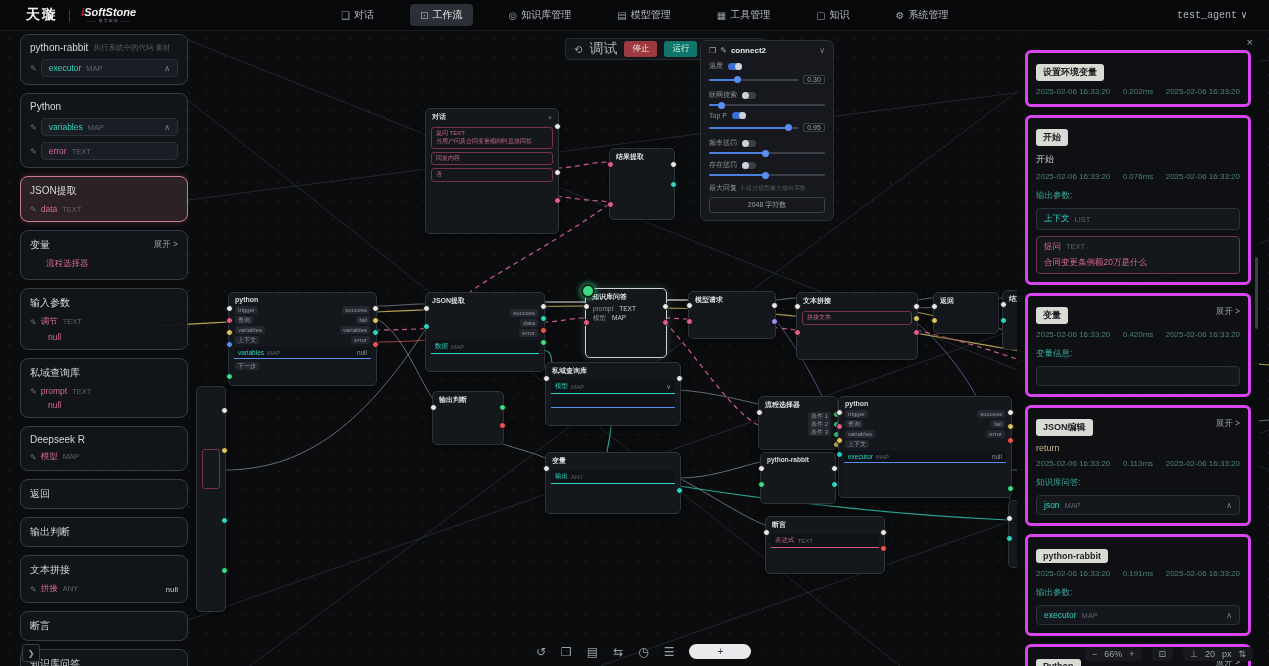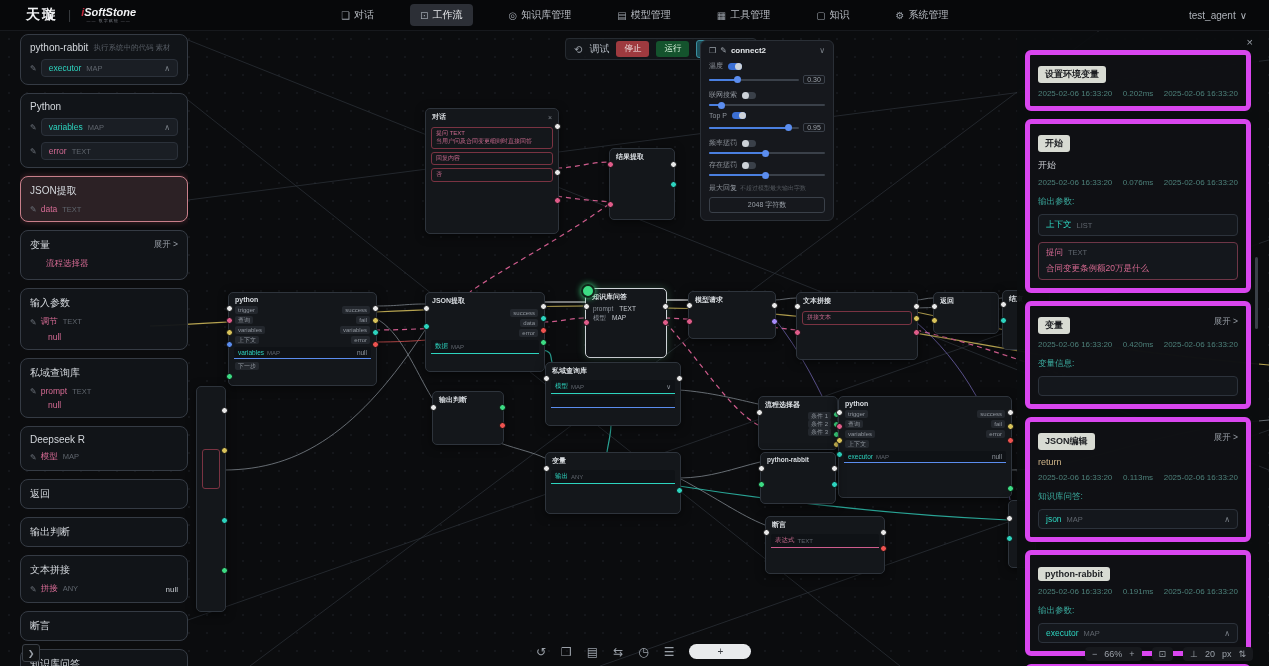--- a/index.html
+++ b/index.html
@@ -23,21 +23,21 @@
   .logo1{font-size:14px;font-weight:bold;color:#f2f3f5;margin-left:26px;letter-spacing:2px;}
   .logodiv{color:#3a3d42;margin:0 10px;font-size:12px;}
   .logo2wrap{display:flex;flex-direction:column;line-height:1;}
   .logo2{font-size:11px;font-weight:bold;color:#f2f3f5;font-style:italic;}
   .logo2 .reddot{color:#c0283c;}
   .logosub{font-size:4px;color:#7a7e85;letter-spacing:1px;margin-top:1px;text-align:center;}
   .menu{display:flex;align-items:center;gap:26px;margin-left:195px;font-size:10px;color:#b9bdc4;}
   .mitem{display:flex;align-items:center;gap:4px;cursor:pointer;padding:4px 10px;border-radius:4px;}
   .mitem .mi{font-size:10px;color:#9aa0a8;}
   .mitem.active{background:#2c2f36;color:#e8eaed;}
-  .userbox{margin-left:auto;margin-right:22px;font-size:10px;color:#aeb2b9;display:flex;gap:4px;align-items:center;}
+  .userbox{margin-left:auto;margin-right:22px;font-size:10px;color:#aeb2b9;display:flex;gap:4px;align-items:center;font-family:Liberation Mono, monospace;}
   
   .sidebar{position:absolute;left:20px;top:34px;bottom:0;width:168px;display:flex;flex-direction:column;gap:8px;
      z-index:20;overflow:hidden;}
   .card{background:rgba(18,21,25,.96);border:1px solid #353b44;border-radius:8px;padding:7px 9px;flex:none;}
   .card.hl{border:1.5px solid #c87f8a;background:#2c2125;box-shadow:0 0 6px rgba(200,90,110,.35);}
   .ctitle{font-size:10px;color:#d3d7dc;display:flex;align-items:center;}
   .cdesc{font-size:7.5px;color:#565c64;margin-left:5px;white-space:nowrap;overflow:hidden;}
   .cexp{margin-left:auto;font-size:8.5px;color:#9aa0a8;}
   .frow{display:flex;align-items:center;gap:4px;margin-top:6px;}
   .pen{font-size:8px;color:#6a7078;}
@@ -70,24 +70,24 @@
   .ibox .iv{margin-left:auto;color:#8f959d;}
   .nbox{margin:3px 5px;border:1px solid #7a3342;border-radius:3px;padding:2px 4px;color:#c96a8e;font-size:6px;line-height:1.3;}
   .gbadge{position:absolute;left:-5px;top:-5px;width:10px;height:10px;border-radius:50%;
      background:#3ddc84;border:2px solid #10251a;box-shadow:0 0 6px #3ddc84;z-index:5;}
   .kv{display:flex;gap:6px;padding:1px 7px;font-size:6.5px;}
   .kv .k{color:#8f959d}.kv .v{color:#c6cad0}
   
   .ctb{position:absolute;left:565px;top:38px;height:20px;display:flex;align-items:center;gap:7px;z-index:10;
      background:rgba(20,23,27,.85);border-radius:4px;padding:0 8px;border:1px solid #262b31;}
   .ctb .tico{font-size:10px;color:#9aa0a8;}
-  .ctb .tlab{font-size:10px;color:#aeb4bc;}
+  .ctb .tlab{font-size:14px;color:#aeb4bc;}
   .btn{font-size:8.5px;padding:2px 8px;border-radius:3px;color:#f0e8e8;}
   .btn.red{background:#9e3a3f;}
-  .btn.green{background:#14532d;color:#d9f2dd;}
+  .btn.green{background:#0f766e;color:#d9f2dd;}
   .btn.teal{background:#1d4f5a;color:#7fd8e8;border:1px solid #3a8fa0;}
   .spanel{position:absolute;left:700px;top:40px;width:116px;z-index:11;background:#16181d;border:1px solid #2a2f36;
      border-radius:6px;padding:5px 8px 7px;}
   .sphead{display:flex;align-items:center;gap:4px;font-size:8px;color:#e4e7ea;font-weight:bold;}
   .sphead .hico{color:#9aa0a8;font-weight:normal;font-size:8px;}
   .sphead .hcaret{margin-left:auto;color:#7a8088;font-weight:normal;}
   .slab{font-size:7px;color:#8f959d;display:flex;align-items:center;gap:5px;margin-top:6px;}
   .tgl{width:14px;height:7px;border-radius:4px;background:#3a4049;position:relative;flex:none;}
   .tgl.on{background:#3b6fd4;}
   .tgl::after{content:"";position:absolute;width:7px;height:7px;border-radius:50%;background:#cdd2d8;left:0;top:0;}
@@ -97,21 +97,21 @@
   .sfill{position:absolute;height:2px;background:#4a7fe0;border-radius:1px;left:0;top:0;}
   .sknob{position:absolute;width:7px;height:7px;background:#5b8def;border-radius:50%;top:-2.5px;}
   .sval{font-size:7px;border:1px solid #3a4049;border-radius:2px;padding:0 2px;color:#9aa0a8;min-width:16px;text-align:center;}
   .sfoot{font-size:7px;color:#8f959d;margin-top:7px;}
   .sfoot .hint{color:#54595f;font-size:6px;margin-left:3px;}
   .sbtn{margin-top:4px;border:1px solid #3a4049;border-radius:3px;text-align:center;font-size:7px;color:#9aa0a8;padding:2px 0;}
   
   .rpanel{position:absolute;right:10px;top:32px;bottom:0;width:226px;z-index:25;background:rgba(11,13,15,.94);
      padding:6px 8px 0 8px;overflow:hidden;}
   .rclose{position:absolute;right:6px;top:4px;font-size:11px;color:#9aa0a8;}
-  .rentry{border:5px solid #d946ef;border-radius:6px;padding:8px;margin-bottom:8px;background:rgba(16,18,21,.85);position:relative;}
+  .rentry{border:3px solid #d946ef;border-radius:6px;padding:8px;margin-bottom:8px;background:rgba(16,18,21,.85);position:relative;}
   .badge{display:inline-block;background:#d8dbd3;color:#1c1e22;font-size:9px;font-weight:bold;padding:2px 7px;border-radius:3px;}
   .rexp{position:absolute;right:8px;top:10px;font-size:8.5px;color:#9aa0a8;}
   .rname{font-size:9px;color:#c9ccd1;margin-top:7px;}
   .rname.ret{color:#cdb387;}
   .rname.suc{color:#e0607e;}
   .trow{display:flex;justify-content:space-between;font-size:8px;color:#4d807a;margin-top:6px;}
   .rsec{font-size:8.5px;color:#3aa79b;margin-top:9px;}
   .rfield{margin-top:6px;background:#14171c;border:1px solid #2c323b;border-radius:4px;padding:4px 7px;font-size:8.5px;
      display:flex;align-items:center;}
   .rfield.pink{border-color:#6e3647;display:block;}

